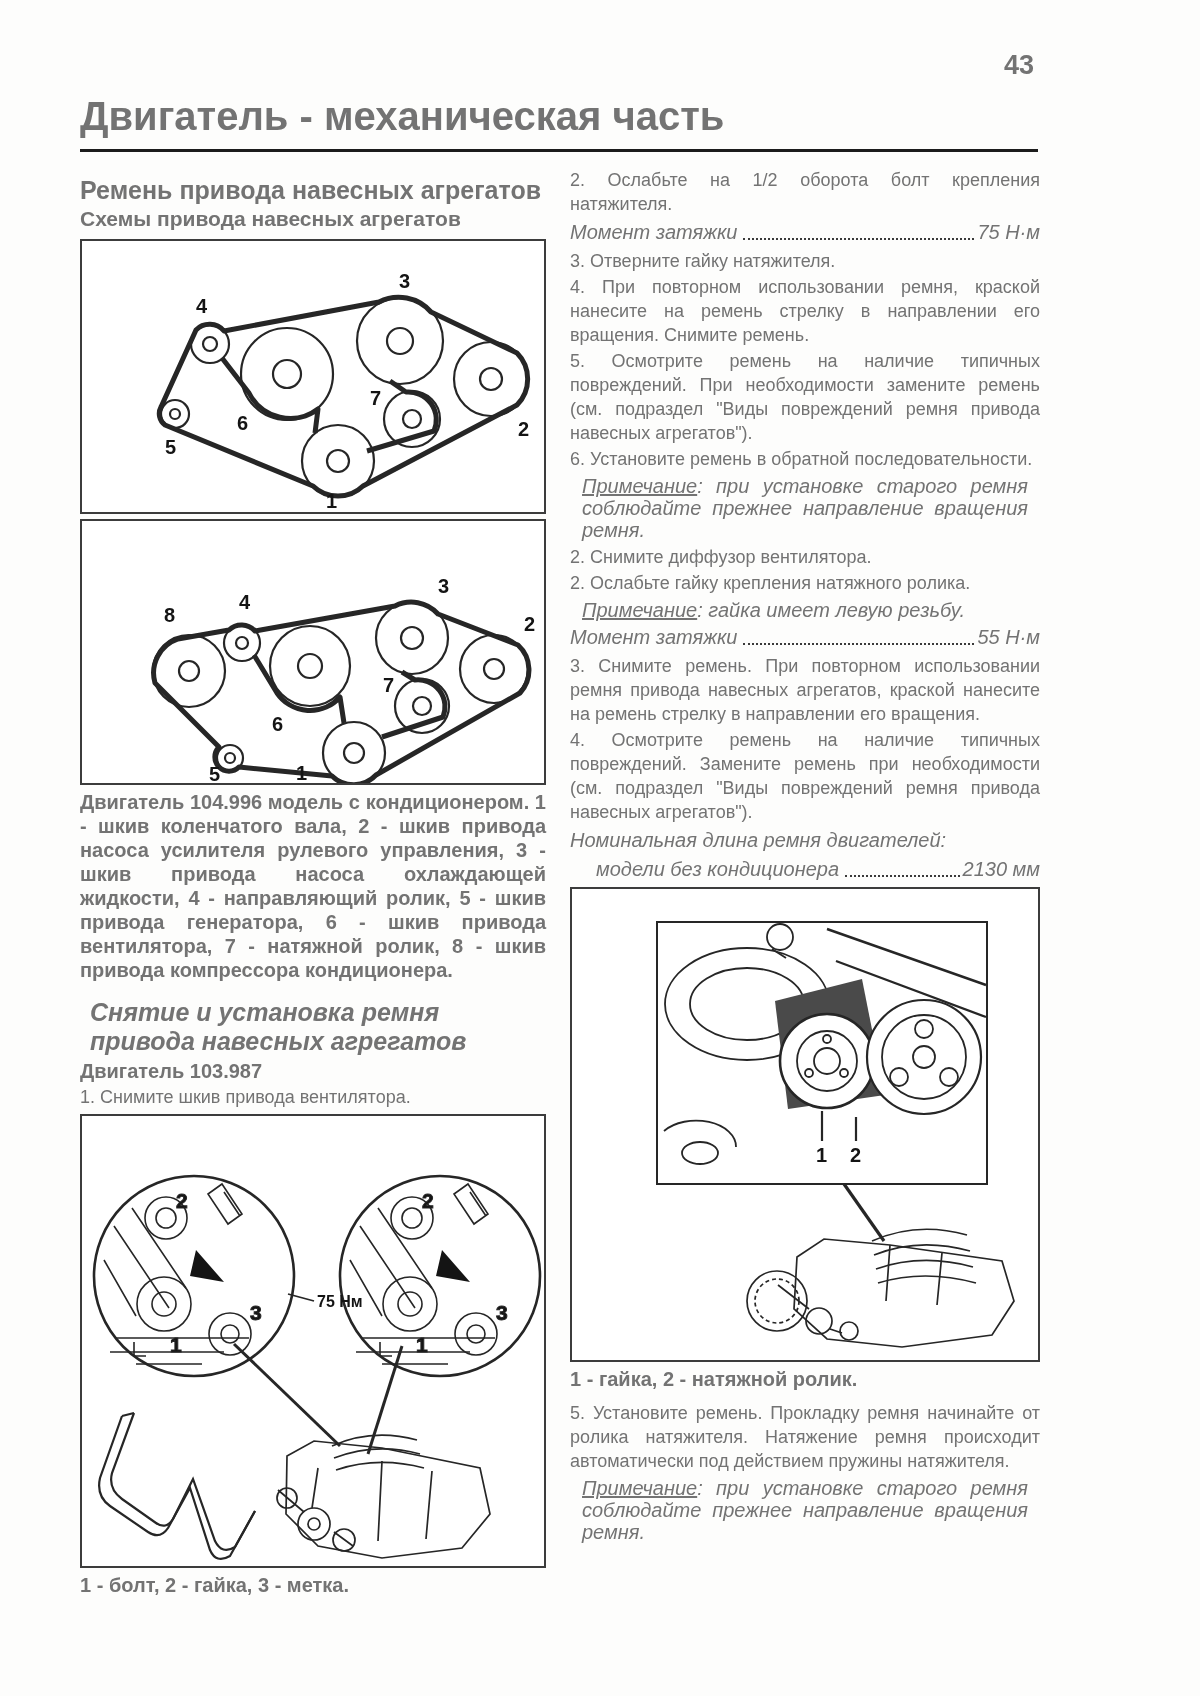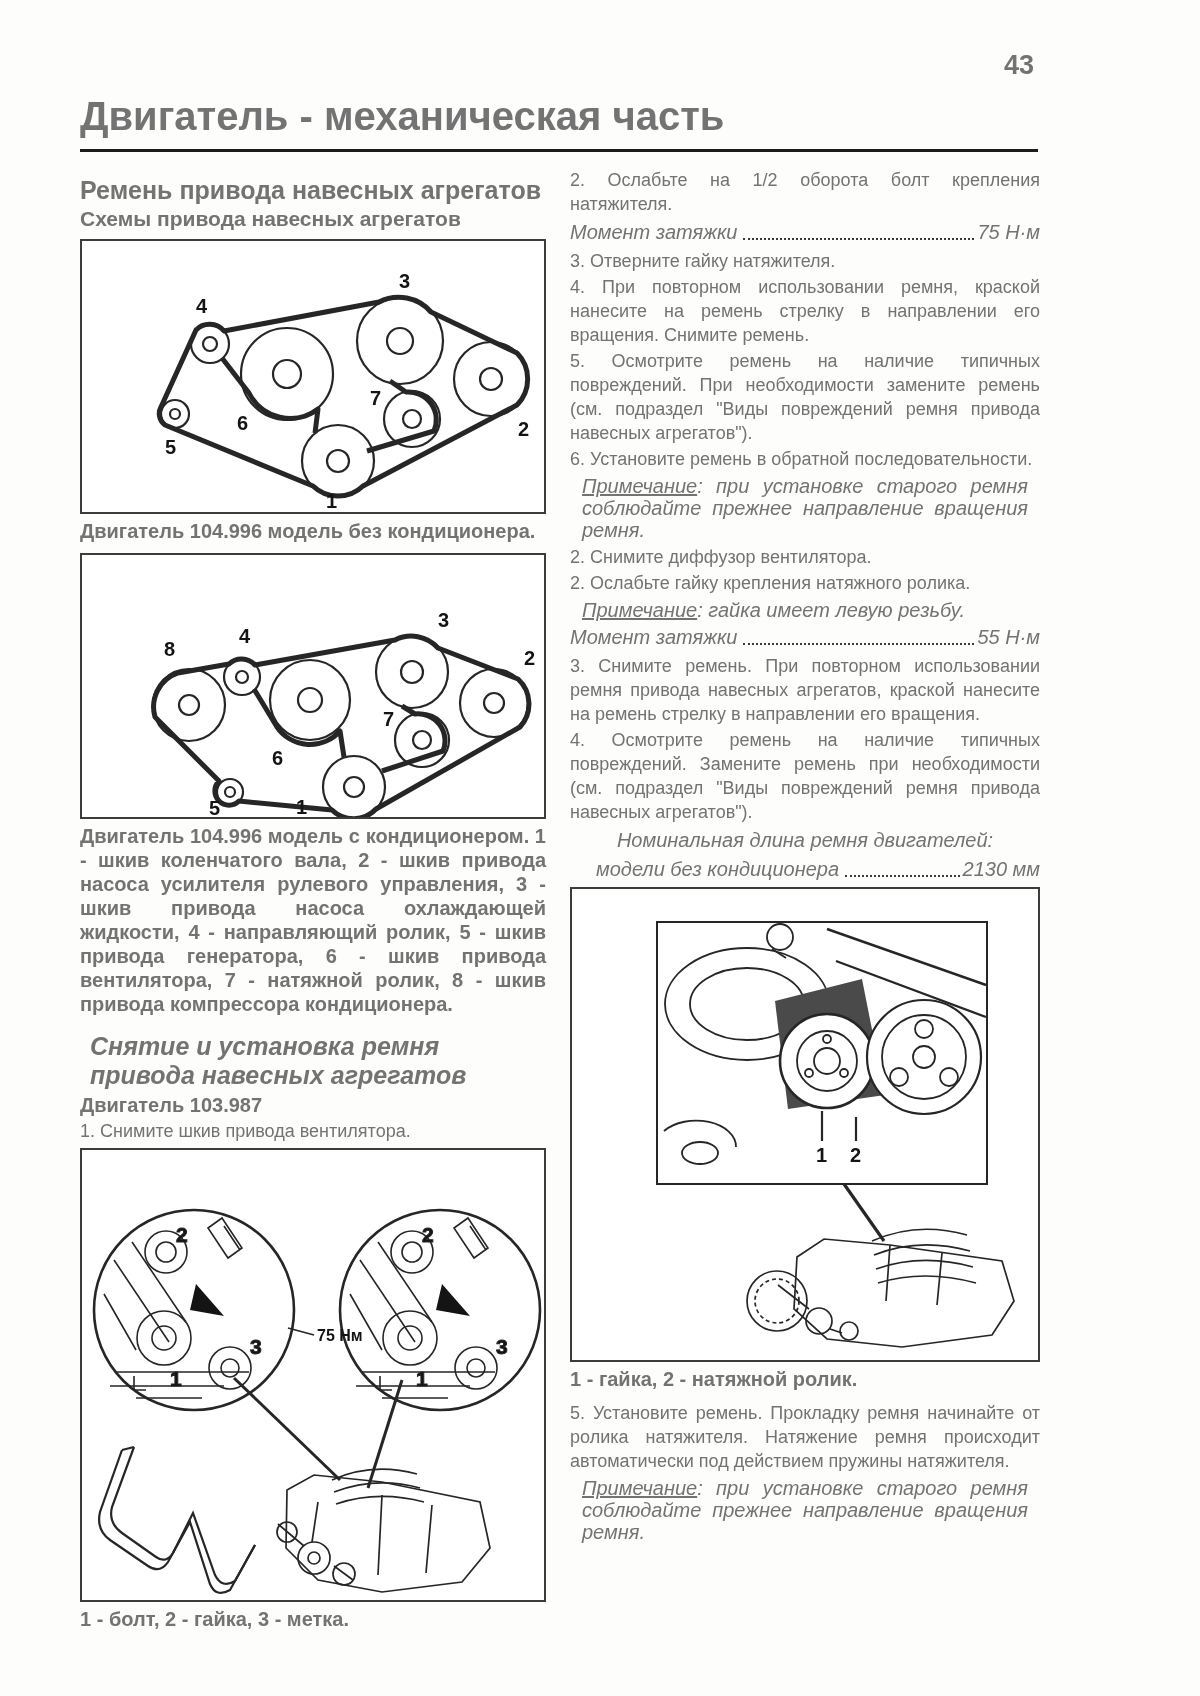--- a/index.html
+++ b/index.html
@@ -18,21 +18,21 @@
   h3.sub{margin:2px 0 8px;font-size:21px;font-weight:bold;}
   p.body{margin:2px 0;font-size:18px;line-height:24px;text-align:justify;}
   p.bhead{margin:3px 0 2px;font-size:20px;line-height:24px;font-weight:bold;}
   .figbox{border:2px solid #3c3c3c;background:#fff;margin:5px 0 3px;font-size:0;}
   .caption{margin:5px 0 10px;font-size:20px;line-height:24px;font-weight:bold;text-align:justify;}
   .note{margin:4px 12px;font-size:20px;line-height:22px;font-style:italic;text-align:justify;}
   .note-label{text-decoration:underline;}
   .spec{display:flex;align-items:flex-end;margin:4px 0;font-size:20px;line-height:25px;font-style:italic;}
   .spec .leader{flex:1;border-bottom:2px dotted #3a3a3a;margin:0 3px 5px 6px;}
   .spec .val{white-space:nowrap;}
-  .spec-title{margin:4px 0 0;font-size:20px;line-height:25px;font-style:italic;text-align:center;}
+  .spec-title{margin:4px 0 0;font-size:20px;line-height:25px;font-style:italic;}
   .indent{padding-left:26px;}
   svg{display:block;}
   svg text{font-family:"Liberation Sans",sans-serif;font-weight:bold;fill:#141414;}
   .lineart{stroke:#262626;fill:none;}
 </style>
 </head>
 <body>
 
 <div class="page">
   <div class="pageno">43</div>
@@ -72,21 +72,20 @@
             <text x="244" y="267">1</text>
             <text x="436" y="195">2</text>
             <text x="317" y="47">3</text>
             <text x="114" y="72">4</text>
             <text x="83" y="213">5</text>
             <text x="155" y="189">6</text>
             <text x="288" y="164">7</text>
           </g>
         </svg>
       </div>
-      <p class="caption">Двигатель 104.996 модель без кондиционера.</p>
 
       <div class="figbox">
         <svg width="462" height="262" viewBox="0 0 462 262">
           <g class="lineart" stroke-width="2.2">
             <circle cx="107" cy="150" r="36"></circle>
               <circle cx="107" cy="150" r="10"></circle>
             <circle cx="160" cy="122" r="18"></circle>
               <circle cx="160" cy="122" r="6"></circle>
             <circle cx="228" cy="145" r="40"></circle>
               <circle cx="228" cy="145" r="12"></circle>

